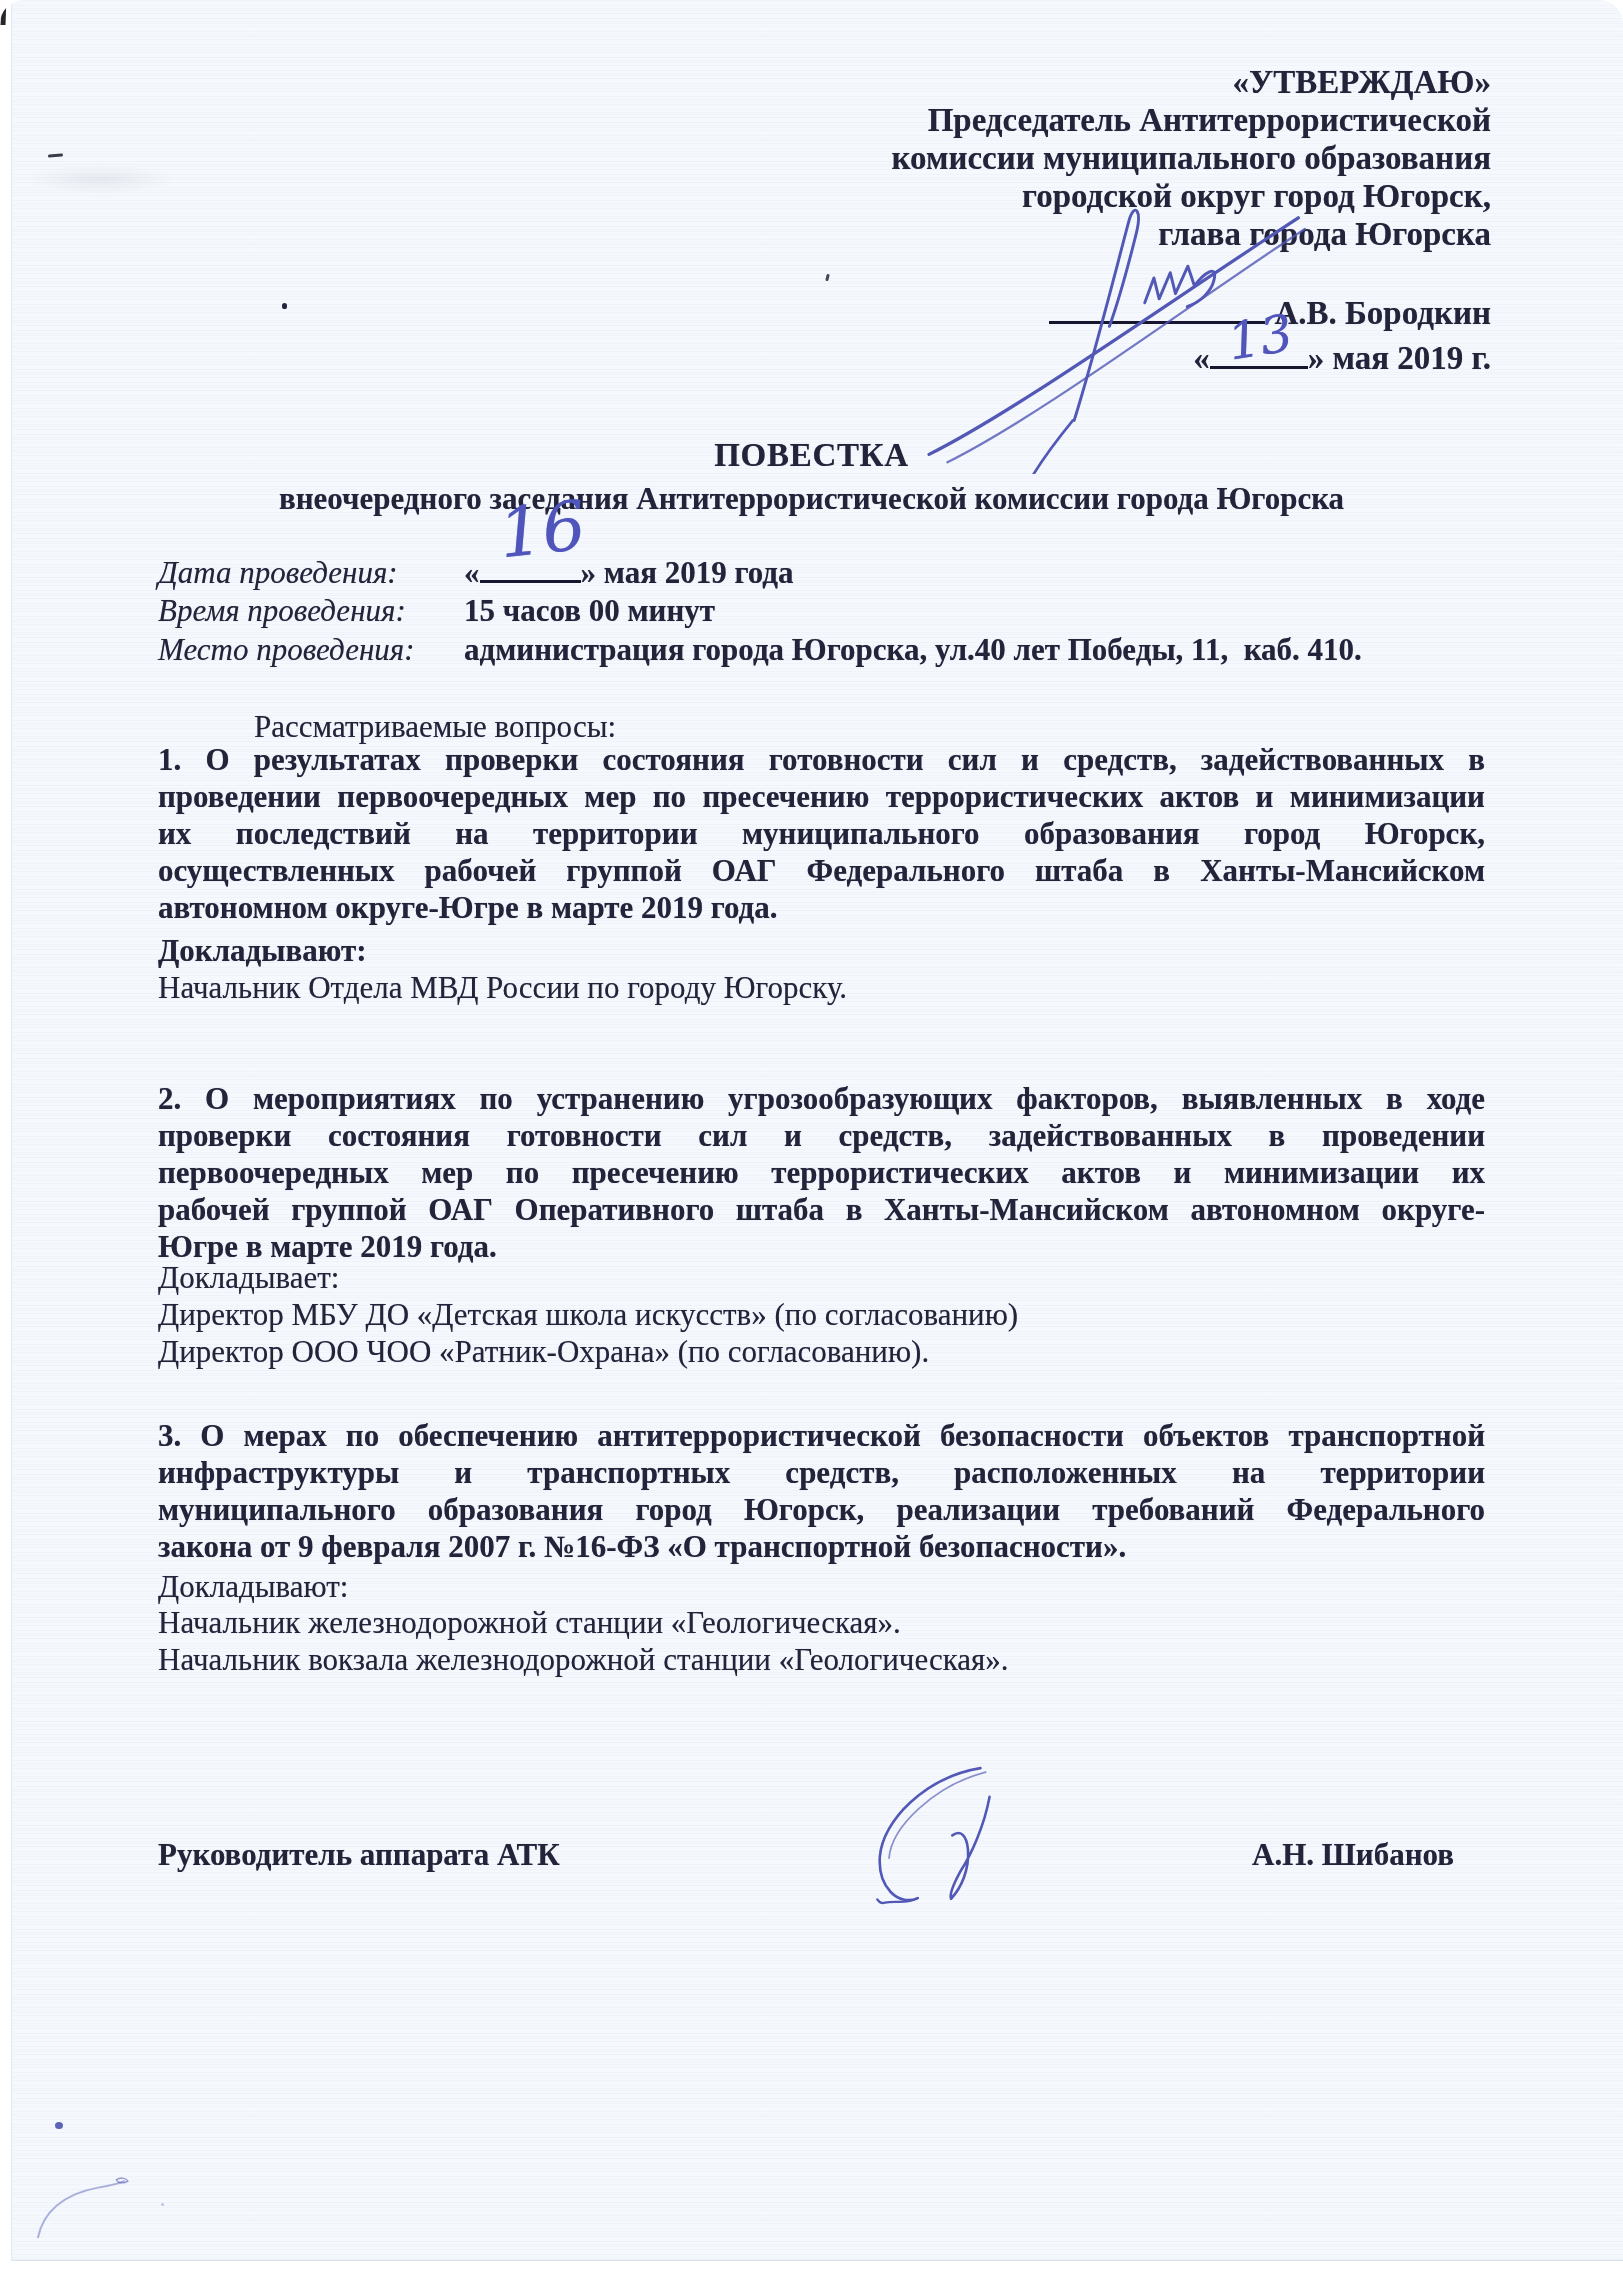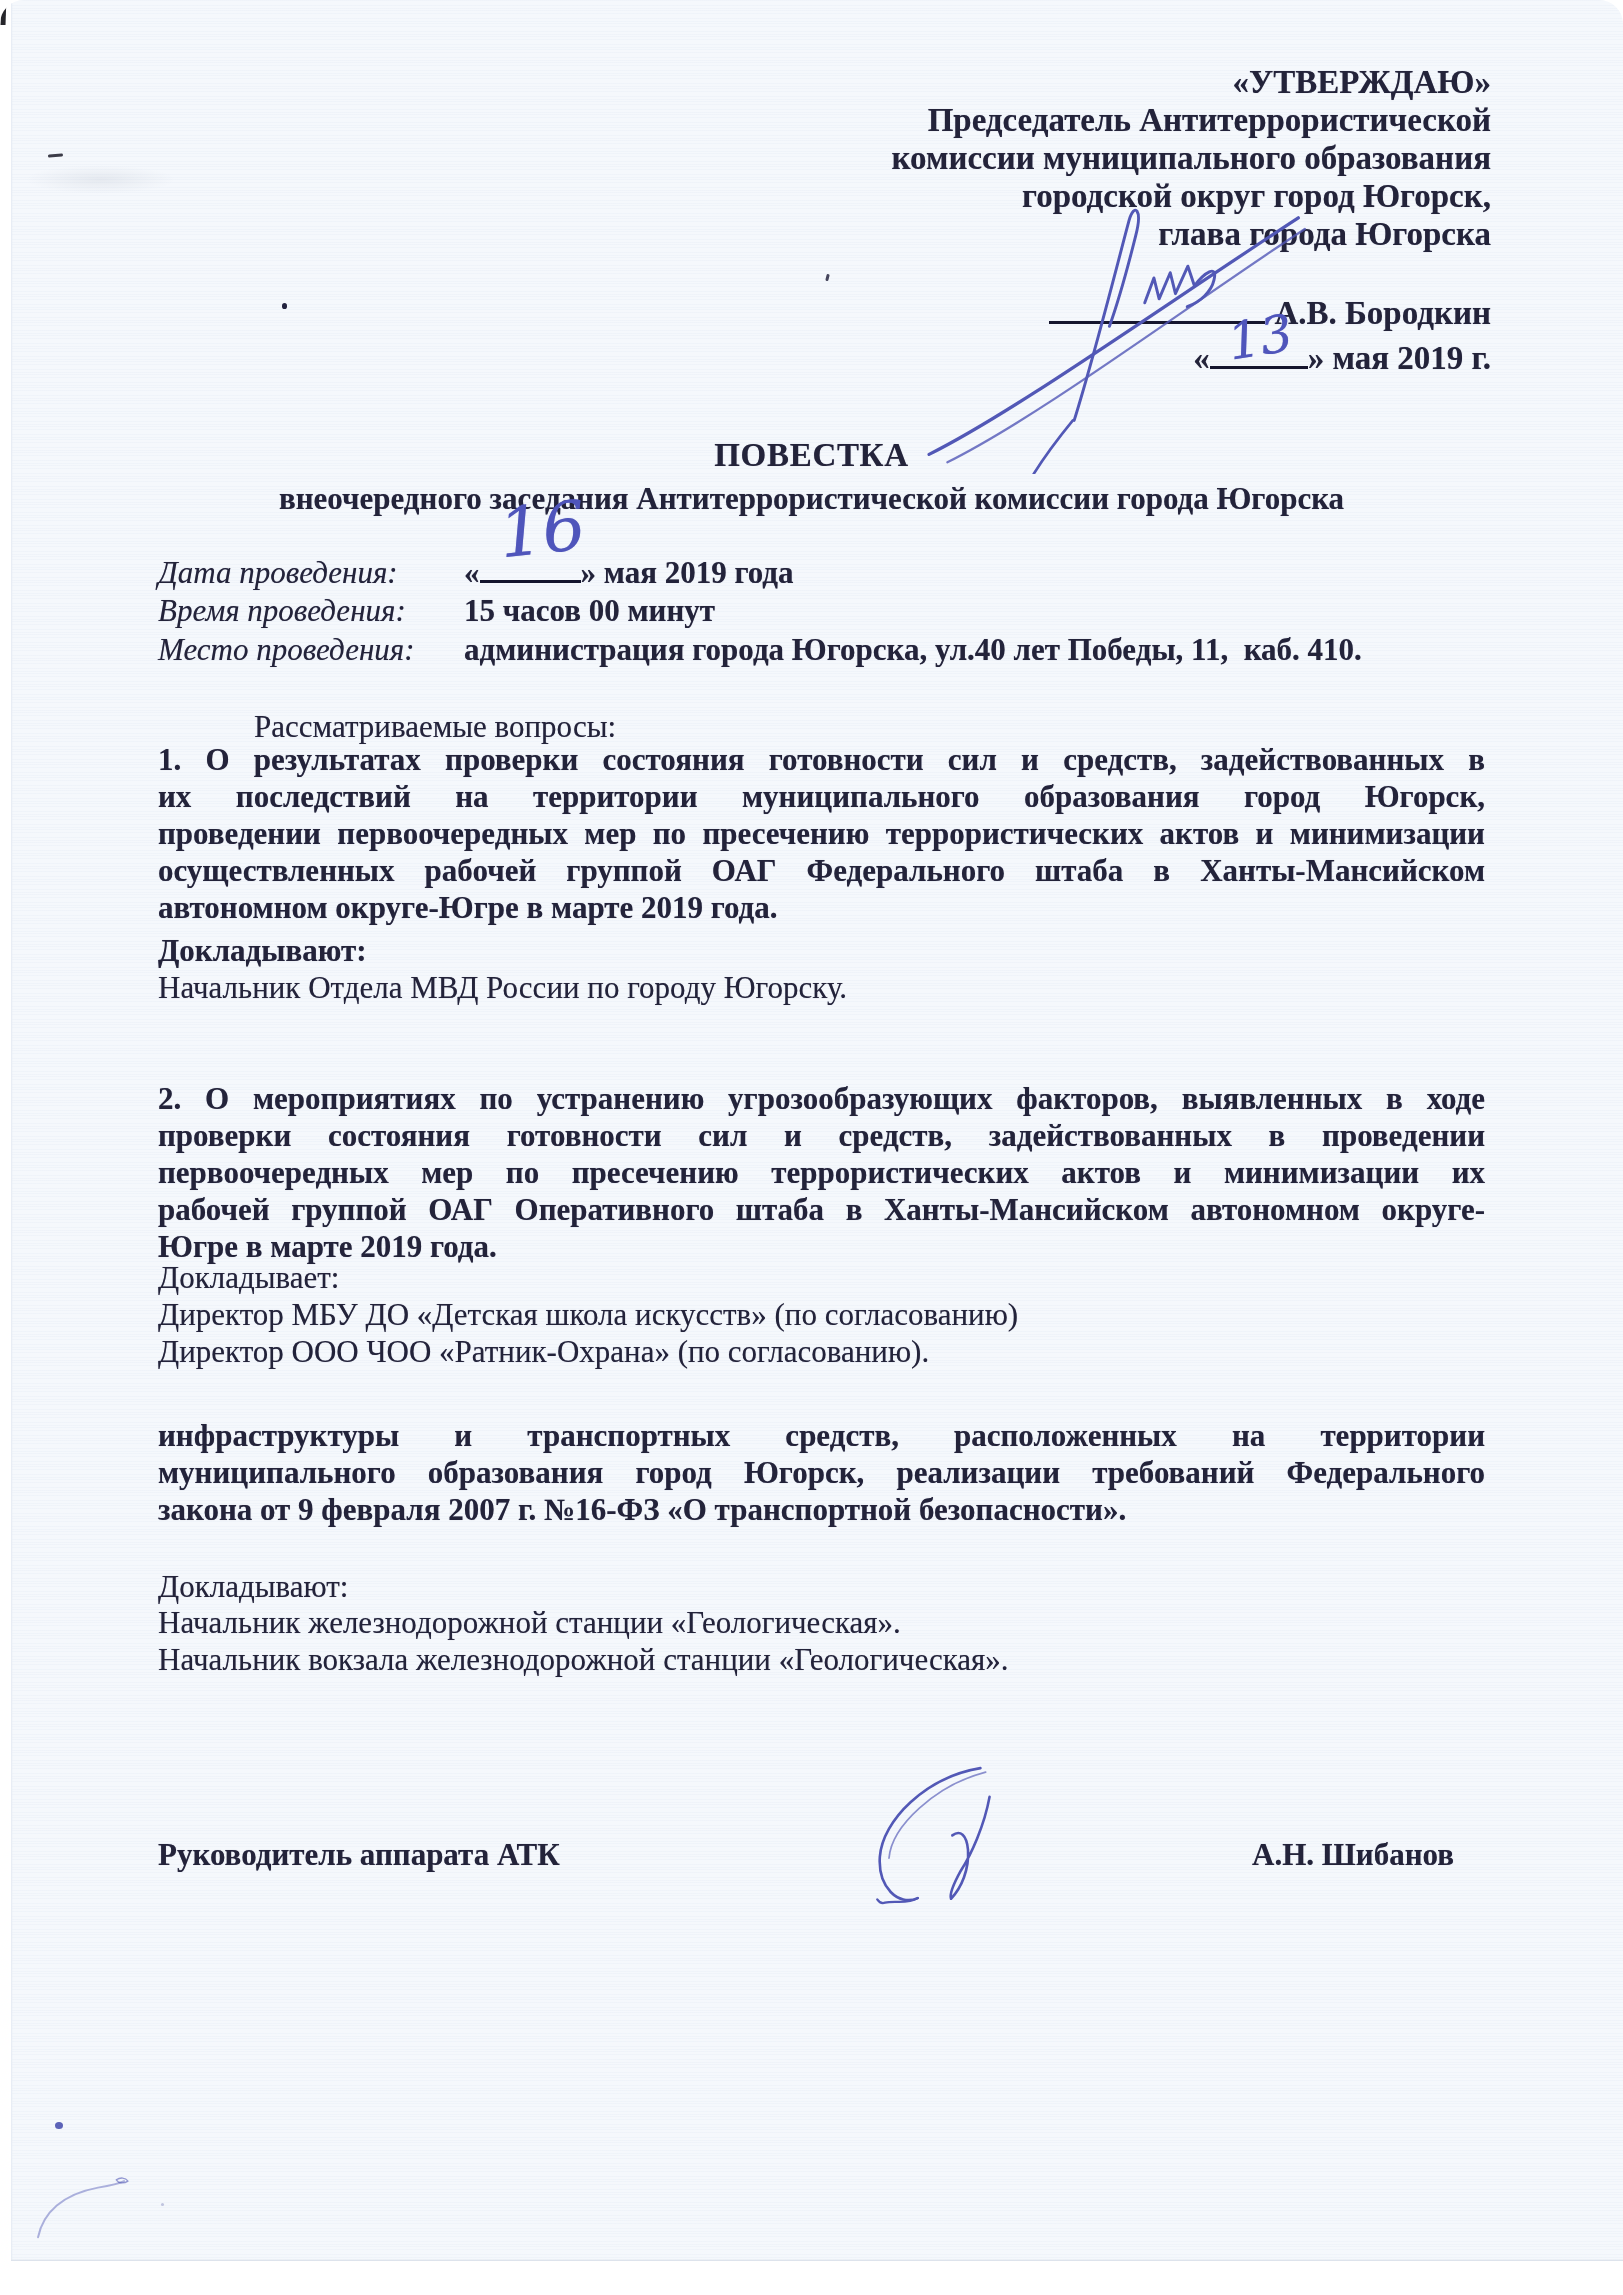--- a/index.html
+++ b/index.html
@@ -137,22 +137,22 @@
     <div class="detail-row">
       <span class="detail-label">Место проведения:</span>
       <span class="detail-value">администрация города Югорска, ул.40 лет Победы, 11,  каб. 410.</span>
     </div>
   </div>
 
   <div class="abs intro">Рассматриваемые вопросы:</div>
 
   <div class="abs para item lh57" style="top:741px">
       <div class="jl">1. О результатах проверки состояния готовности сил и средств, задействованных в</div>
+      <div class="jl">проведении первоочередных мер по пресечению  террористических актов и минимизации</div>
       <div class="jl">их последствий на территории муниципального образования город Югорск,</div>
-      <div class="jl">проведении первоочередных мер по пресечению  террористических актов и минимизации</div>
       <div class="jl">осуществленных рабочей группой  ОАГ Федерального штаба в Ханты-Мансийском</div>
       <div class="jl lastline">автономном округе-Югре в марте 2019 года.</div>
     </div>
   <div class="abs rep-label bold" style="top:932px">Докладывают:</div>
   <div class="abs plain" style="top:969px">
       <div class="pl lastline">Начальник Отдела МВД России по городу Югорску.</div>
     </div>
 
   <div class="abs para item lh56" style="top:1080px">
       <div class="jl">2. О мероприятиях по устранению угрозообразующих факторов, выявленных в ходе</div>
@@ -161,20 +161,21 @@
       <div class="jl">рабочей группой  ОАГ Оперативного штаба в Ханты-Мансийском автономном округе-</div>
       <div class="jl lastline">Югре в марте 2019 года.</div>
     </div>
   <div class="abs rep-label" style="top:1259px">Докладывает:</div>
   <div class="abs plain" style="top:1296px">
       <div class="pl">Директор МБУ ДО «Детская школа искусств» (по согласованию)</div>
       <div class="pl lastline">Директор ООО ЧОО «Ратник-Охрана» (по согласованию).</div>
     </div>
 
   <div class="abs para item lh57" style="top:1417px">
+      <div class="jl">3. О мерах по обеспечению антитеррористической безопасности объектов транспортной</div>
       <div class="jl">инфраструктуры и транспортных средств, расположенных на территории</div>
       <div class="jl">муниципального образования город Югорск, реализации требований Федерального</div>
       <div class="jl lastline">закона от 9 февраля 2007 г. №16-ФЗ «О транспортной безопасности».</div>
     </div>
   <div class="abs rep-label" style="top:1568px">Докладывают:</div>
   <div class="abs plain" style="top:1604px">
       <div class="pl">Начальник железнодорожной станции «Геологическая».</div>
       <div class="pl lastline">Начальник вокзала железнодорожной станции «Геологическая».</div>
     </div>
 

